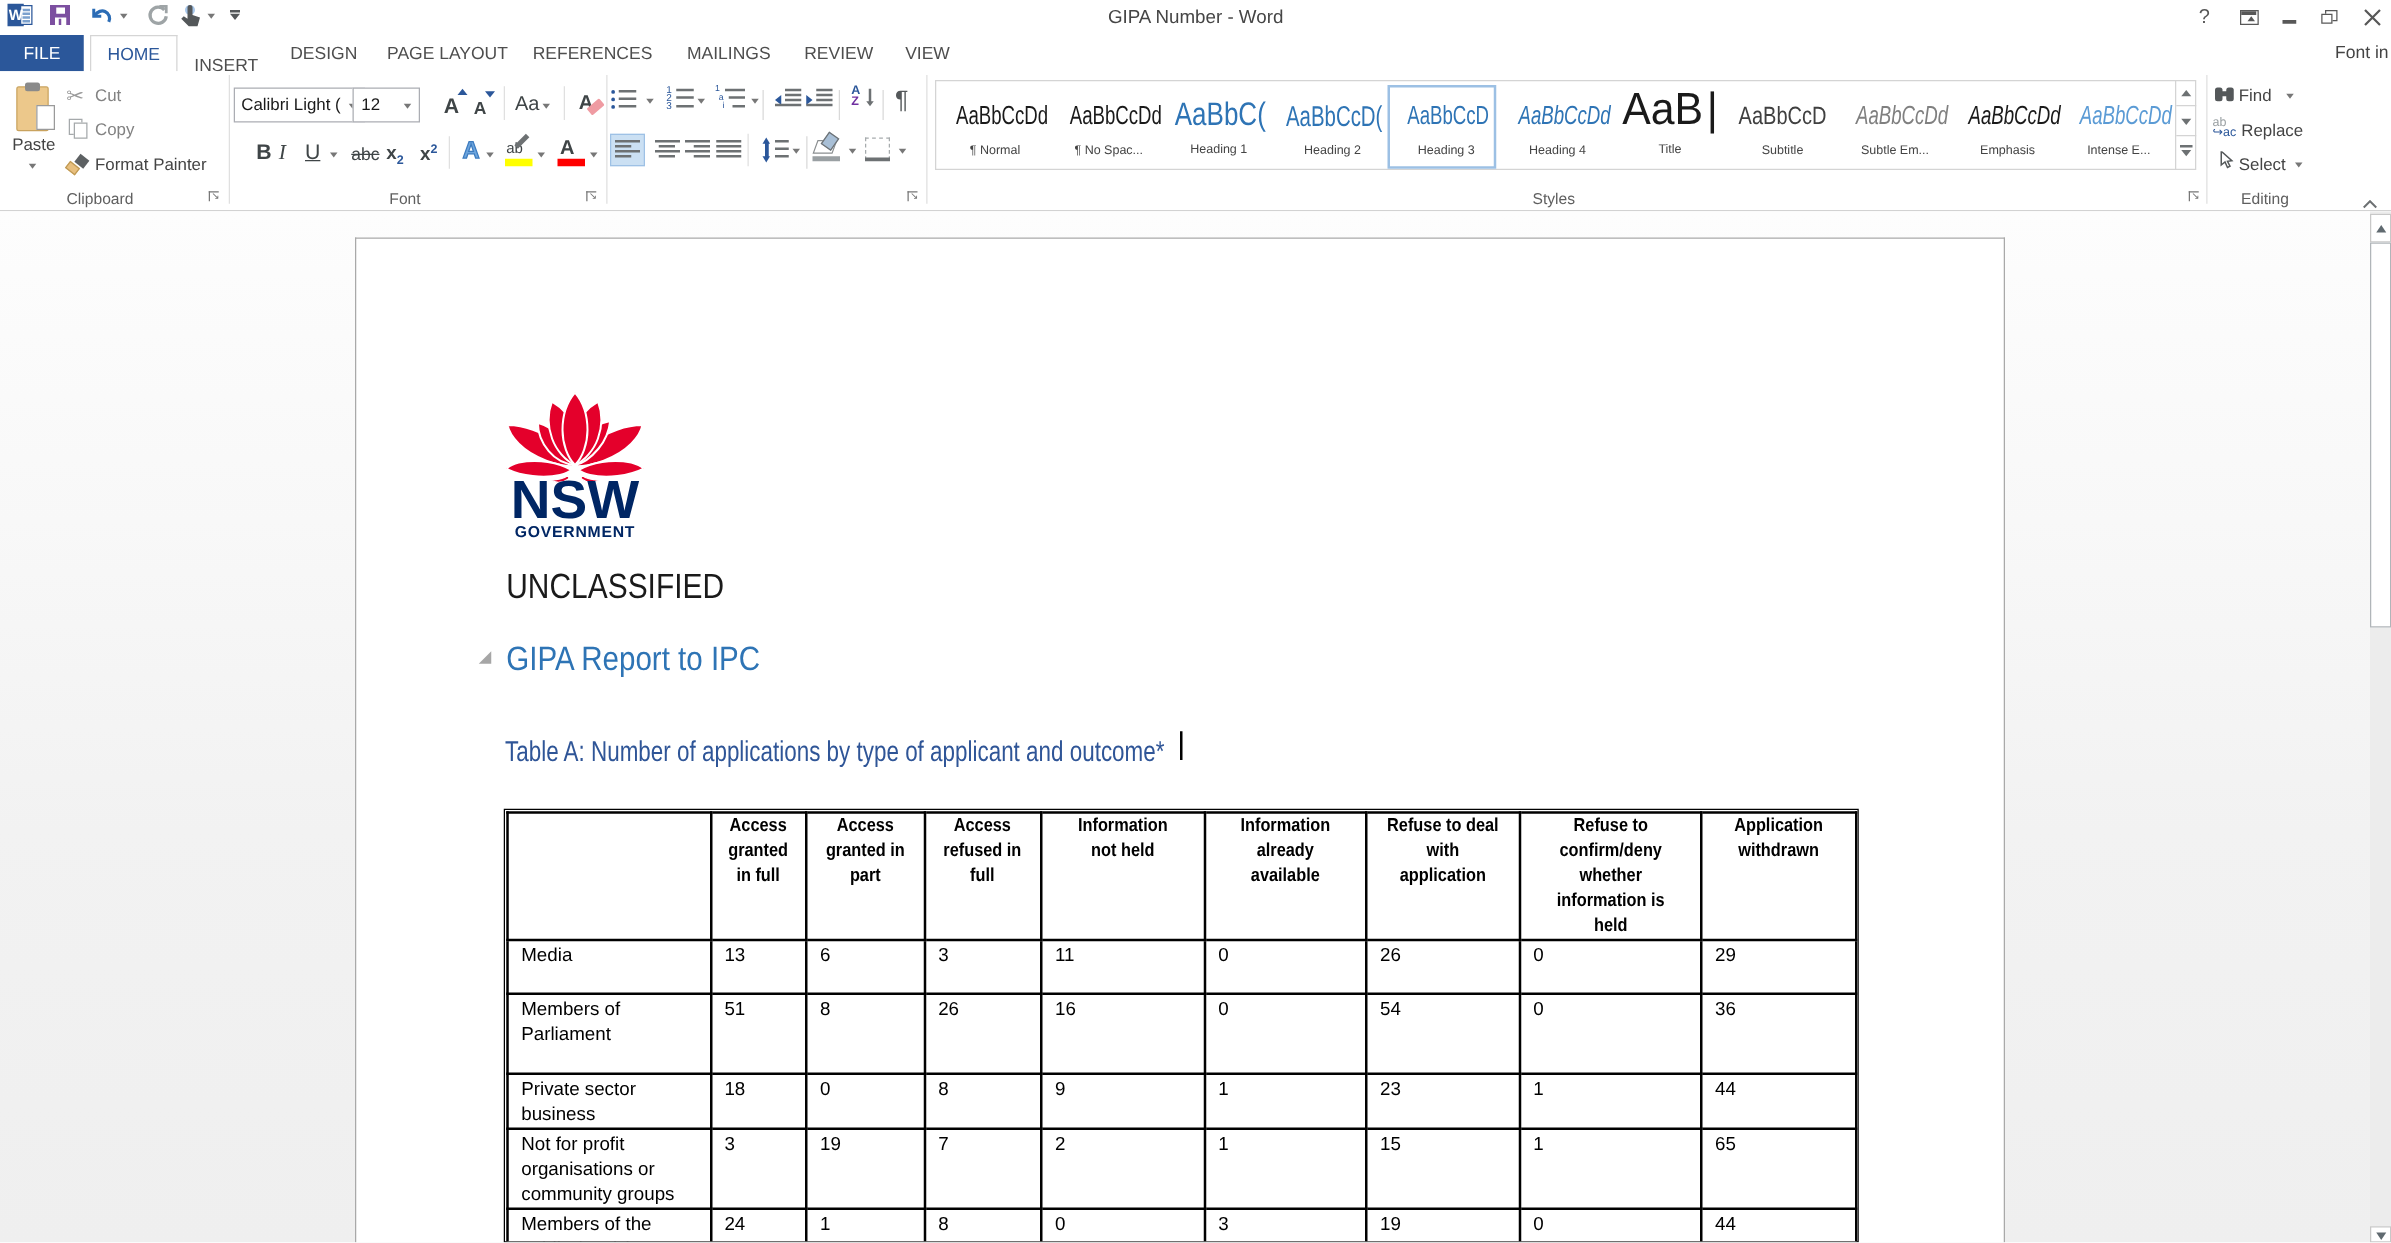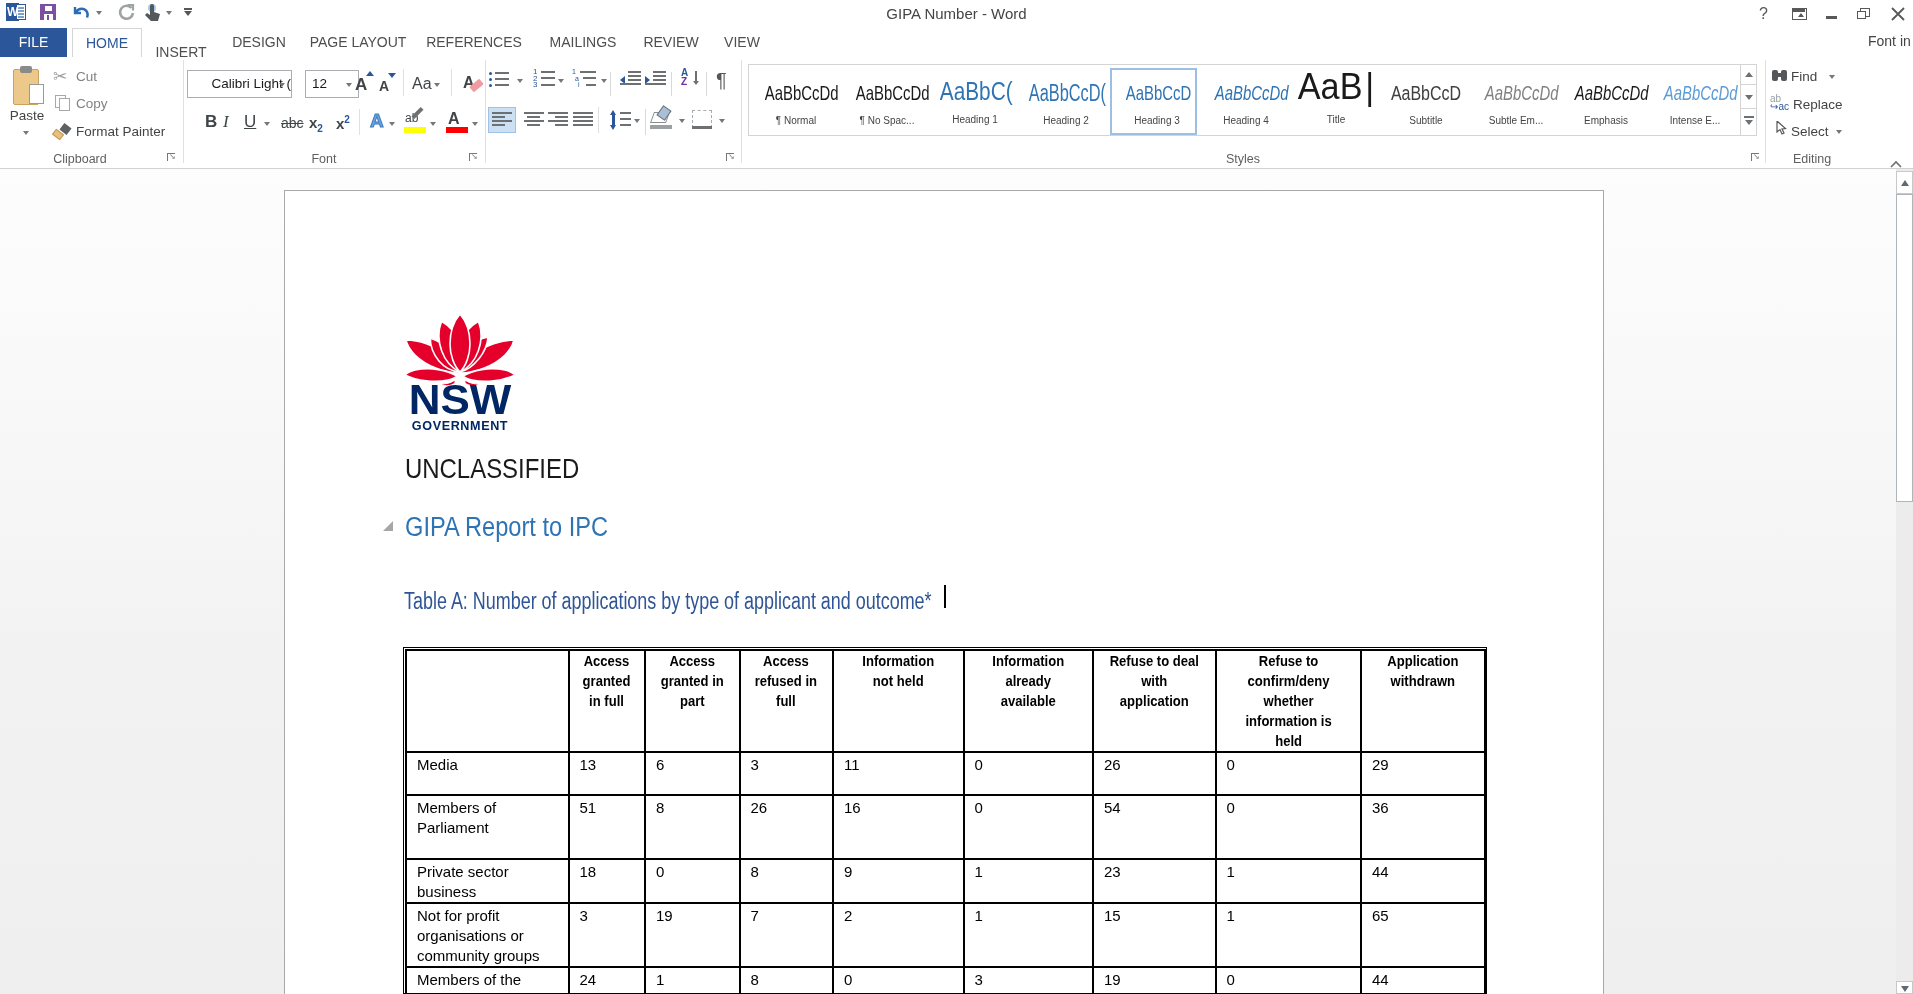--- a/index.html
+++ b/index.html
@@ -162,22 +162,22 @@
   <div class="btnlabel abs" style="left:76px;top:12px;color:#828282;">Cut</div>
   <div class="abs" style="left:55px;top:38px;width:11px;height:13px;background:#fff;border:1px solid #a5a9ab;"></div>
   <div class="abs" style="left:59px;top:41px;width:11px;height:13px;background:#fff;border:1px solid #a5a9ab;"></div>
   <div class="btnlabel abs" style="left:76px;top:39px;color:#828282;">Copy</div>
   <div class="abs" style="left:53px;top:68px;width:18px;height:12px;">
     <div class="abs" style="left:0;top:6px;width:10px;height:7px;background:#e8bf7e;border:1px solid #bf9a55;transform:rotate(38deg);"></div>
     <div class="abs" style="left:8px;top:0;width:9px;height:8px;background:#5d6163;transform:rotate(38deg);"></div>
   </div>
   <div class="btnlabel abs" style="left:76px;top:67px;">Format Painter</div>
 
-  <div class="combo" style="left:187px;top:13px;width:105px;height:28px;line-height:26px;padding-left:5px;text-align:right;">Calibri Light (<span class="dd" style="position:absolute;right:6px;top:12px;"></span></div>
-  <div class="combo" style="left:305px;top:13px;width:54px;height:28px;line-height:26px;padding-left:6px;">12<span class="dd" style="position:absolute;right:6px;top:12px;"></span></div>
+  <div class="combo" style="left:187px;top:13px;width:105px;height:28px;line-height:26px;padding-left:5px;">Calibri Light (<span class="dd" style="position:absolute;right:6px;top:12px;"></span></div>
+  <div class="combo" style="left:282px;top:13px;width:54px;height:28px;line-height:26px;padding-left:6px;">12<span class="dd" style="position:absolute;right:6px;top:12px;"></span></div>
   <div class="abs" style="left:355px;top:18px;font-size:17px;font-weight:bold;color:#3f4547;">A</div>
   <div class="abs" style="left:366px;top:14px;width:0;height:0;border-left:4px solid transparent;border-right:4px solid transparent;border-bottom:5px solid #2b579a;"></div>
   <div class="abs" style="left:379px;top:21px;font-size:14px;font-weight:bold;color:#3f4547;">A</div>
   <div class="abs" style="left:388px;top:16px;width:0;height:0;border-left:4px solid transparent;border-right:4px solid transparent;border-top:5px solid #2b579a;"></div>
   <div class="abs" style="left:412px;top:18px;font-size:16px;color:#3f4547;">Aa</div>
   <div class="abs dd" style="left:434px;top:26px;"></div>
   <div class="abs" style="left:463px;top:17px;font-size:16px;font-weight:bold;color:#3f4547;">A</div>
   <div class="abs" style="left:470px;top:25px;width:13px;height:7px;background:#ef9ba2;border-radius:1px;transform:rotate(-40deg);"></div>
   <div class="abs" style="left:205px;top:55px;font-size:17px;font-weight:bold;color:#3f4547;">B</div>
   <div class="abs" style="left:223px;top:55px;font-size:17px;font-style:italic;font-family:'Liberation Serif',serif;color:#3f4547;">I</div>

